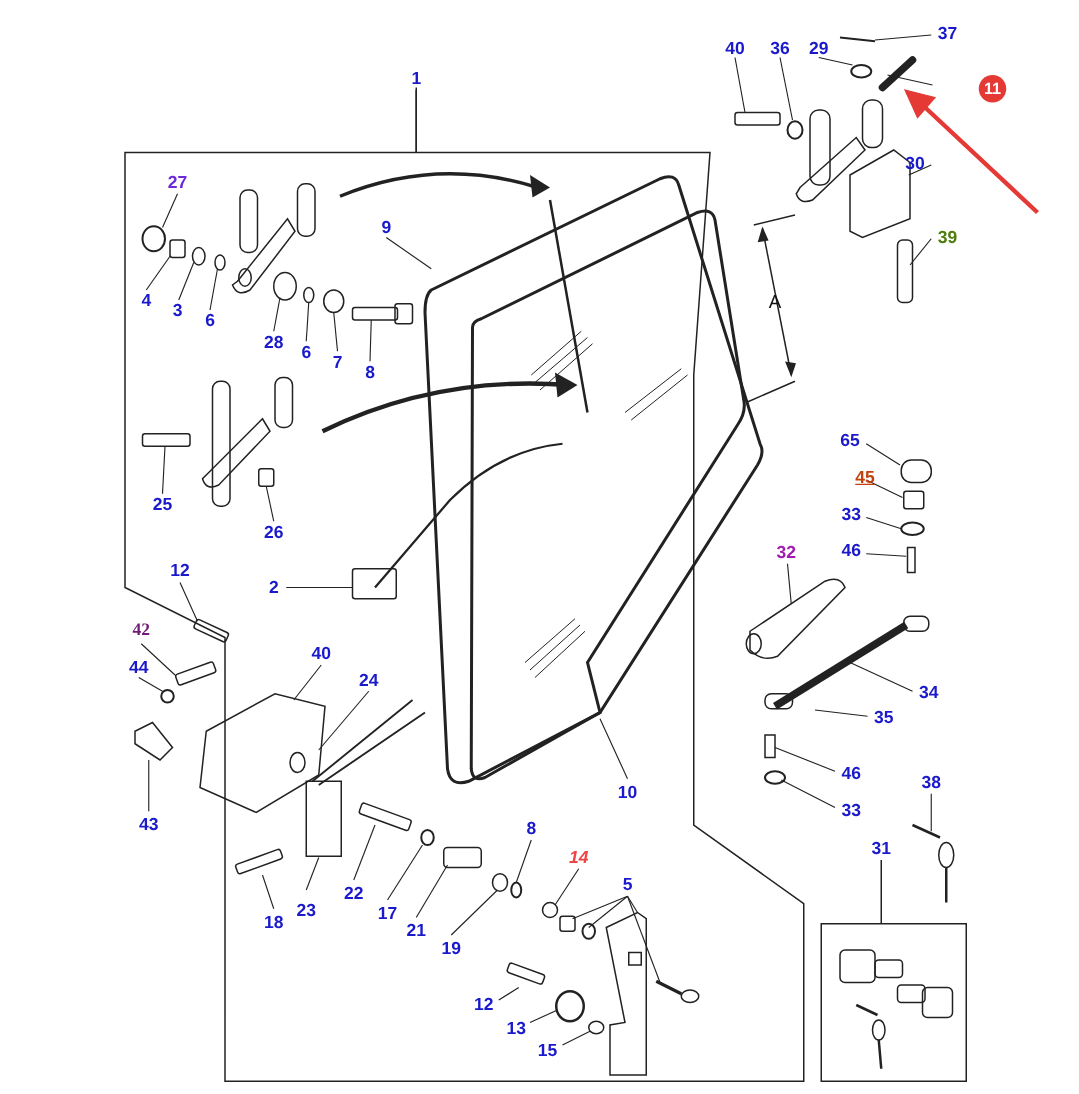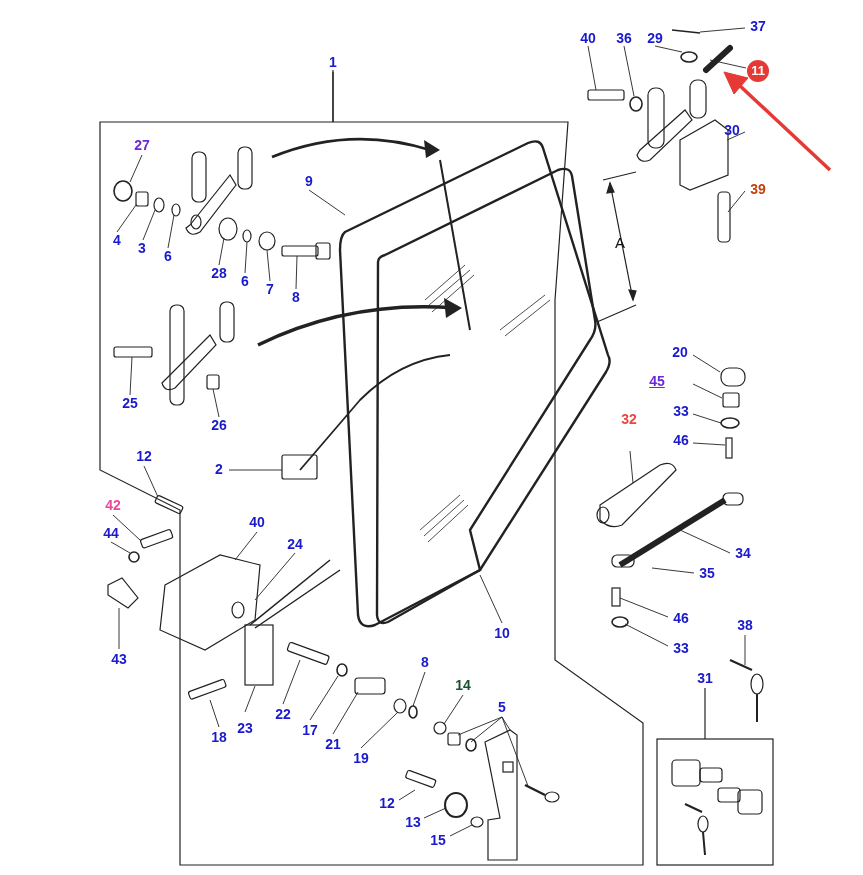--- a/index.html
+++ b/index.html
@@ -215,48 +215,48 @@
       <div class="lbl" style="left: 245px; top: 281px; color: rgb(26, 26, 204);">6</div>
       <div class="lbl" style="left: 270px; top: 289px; color: rgb(26, 26, 204);">7</div>
       <div class="lbl" style="left: 296px; top: 297px; color: rgb(26, 26, 204);">8</div>
       <div class="lbl" style="left: 130px; top: 403px; color: rgb(26, 26, 204);">25</div>
       <div class="lbl" style="left: 219px; top: 425px; color: rgb(26, 26, 204);">26</div>
       <div class="lbl" style="left: 588px; top: 38px; color: rgb(26, 26, 204);">40</div>
       <div class="lbl" style="left: 624px; top: 38px; color: rgb(26, 26, 204);">36</div>
       <div class="lbl" style="left: 655px; top: 38px; color: rgb(26, 26, 204);">29</div>
       <div class="lbl" style="left: 758px; top: 26px; color: rgb(26, 26, 204);">37</div>
       <div class="lbl" style="left: 732px; top: 130px; color: rgb(26, 26, 204);">30</div>
-      <div class="lbl" style="left: 758px; top: 189px; color: #c2410c;">39</div>
-      <div class="lbl" style="left: 680px; top: 352px; color: rgb(26, 26, 204);">20</div>
-      <div class="lbl" style="left: 657px; top: 381px; color: #6d28d9; text-decoration: underline;">45</div>
+      <div class="lbl" style="left: 758px; top: 189px; color: #4d7c0f;">39</div>
+      <div class="lbl" style="left: 680px; top: 352px; color: rgb(26, 26, 204);">65</div>
+      <div class="lbl" style="left: 692px; top: 381px; color: #c2410c; text-decoration: underline;">45</div>
       <div class="lbl" style="left: 681px; top: 411px; color: rgb(26, 26, 204);">33</div>
       <div class="lbl" style="left: 681px; top: 440px; color: rgb(26, 26, 204);">46</div>
-      <div class="lbl" style="left: 629px; top: 419px; color: #ef4444;">32</div>
+      <div class="lbl" style="left: 629px; top: 441px; color: #a21caf;">32</div>
       <div class="lbl" style="left: 144px; top: 456px; color: rgb(26, 26, 204);">12</div>
       <div class="lbl" style="left: 219px; top: 469px; color: rgb(26, 26, 204);">2</div>
-      <div class="lbl" style="left: 113px; top: 505px; color: #ec4899;">42</div>
+      <div class="lbl" style="left: 113px; top: 505px; color: #701a75; font-family: Liberation Serif, serif;">42</div>
       <div class="lbl" style="left: 111px; top: 533px; color: rgb(26, 26, 204);">44</div>
       <div class="lbl" style="left: 257px; top: 522px; color: rgb(26, 26, 204);">40</div>
       <div class="lbl" style="left: 295px; top: 544px; color: rgb(26, 26, 204);">24</div>
       <div class="lbl" style="left: 743px; top: 553px; color: rgb(26, 26, 204);">34</div>
       <div class="lbl" style="left: 707px; top: 573px; color: rgb(26, 26, 204);">35</div>
       <div class="lbl" style="left: 681px; top: 618px; color: rgb(26, 26, 204);">46</div>
       <div class="lbl" style="left: 681px; top: 648px; color: rgb(26, 26, 204);">33</div>
       <div class="lbl" style="left: 745px; top: 625px; color: rgb(26, 26, 204);">38</div>
       <div class="lbl" style="left: 502px; top: 633px; color: rgb(26, 26, 204);">10</div>
       <div class="lbl" style="left: 119px; top: 659px; color: rgb(26, 26, 204);">43</div>
       <div class="lbl" style="left: 425px; top: 662px; color: rgb(26, 26, 204);">8</div>
       <div class="lbl" style="left: 705px; top: 678px; color: rgb(26, 26, 204);">31</div>
-      <div class="lbl" style="left: 463px; top: 685px; color: #14532d;">14</div>
+      <div class="lbl" style="left: 463px; top: 685px; color: #ef4444; font-style: italic;">14</div>
       <div class="lbl" style="left: 502px; top: 707px; color: rgb(26, 26, 204);">5</div>
       <div class="lbl" style="left: 245px; top: 728px; color: rgb(26, 26, 204);">23</div>
       <div class="lbl" style="left: 283px; top: 714px; color: rgb(26, 26, 204);">22</div>
       <div class="lbl" style="left: 310px; top: 730px; color: rgb(26, 26, 204);">17</div>
       <div class="lbl" style="left: 333px; top: 744px; color: rgb(26, 26, 204);">21</div>
       <div class="lbl" style="left: 219px; top: 737px; color: rgb(26, 26, 204);">18</div>
       <div class="lbl" style="left: 361px; top: 758px; color: rgb(26, 26, 204);">19</div>
       <div class="lbl" style="left: 387px; top: 803px; color: rgb(26, 26, 204);">12</div>
       <div class="lbl" style="left: 413px; top: 822px; color: rgb(26, 26, 204);">13</div>
       <div class="lbl" style="left: 438px; top: 840px; color: rgb(26, 26, 204);">15</div>
     </div>
   <div class="dim" style="left:620px;top:242px;">A</div>
-  <div class="badge" style="left: 758px; top: 71px; background: rgb(229, 57, 53);">11</div>
+  <div class="badge" style="left: 794px; top: 71px; background: rgb(229, 57, 53);">11</div>
 </div>
 
 </body></html>

